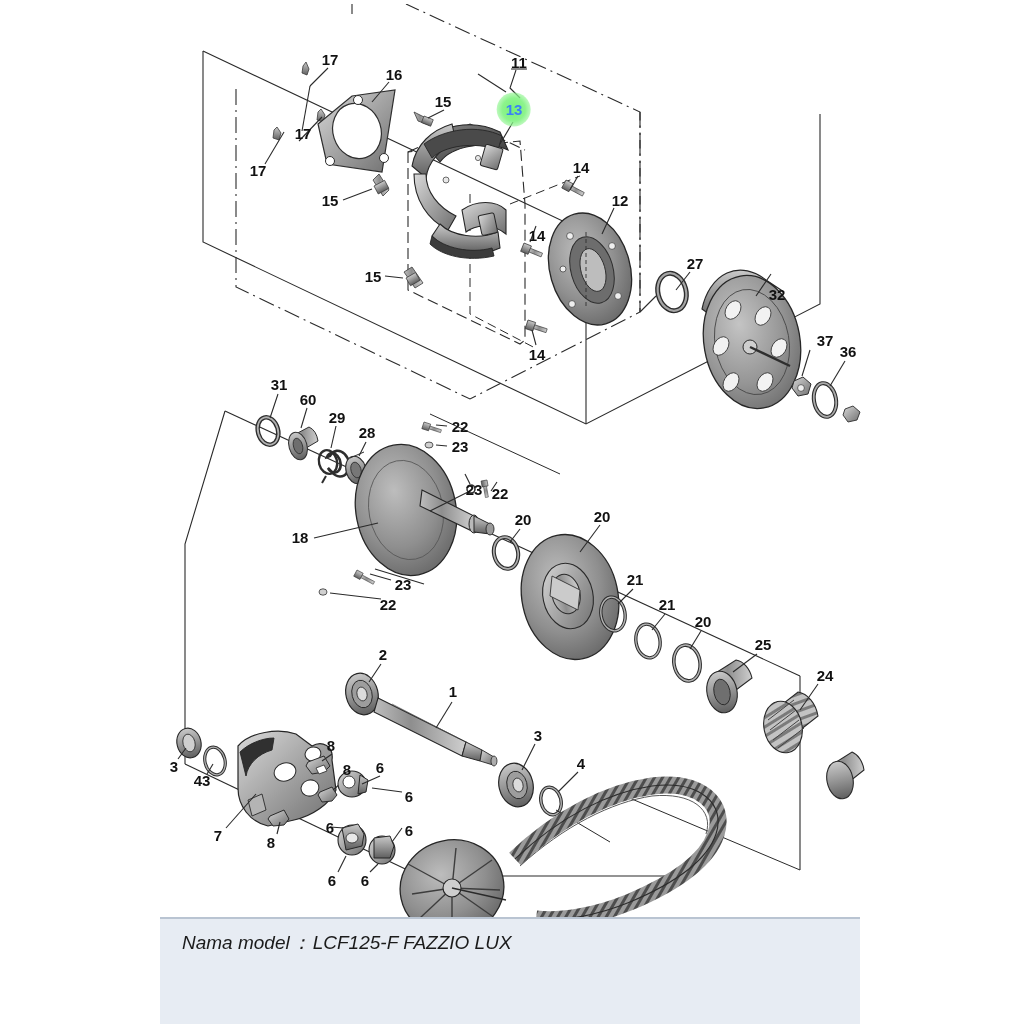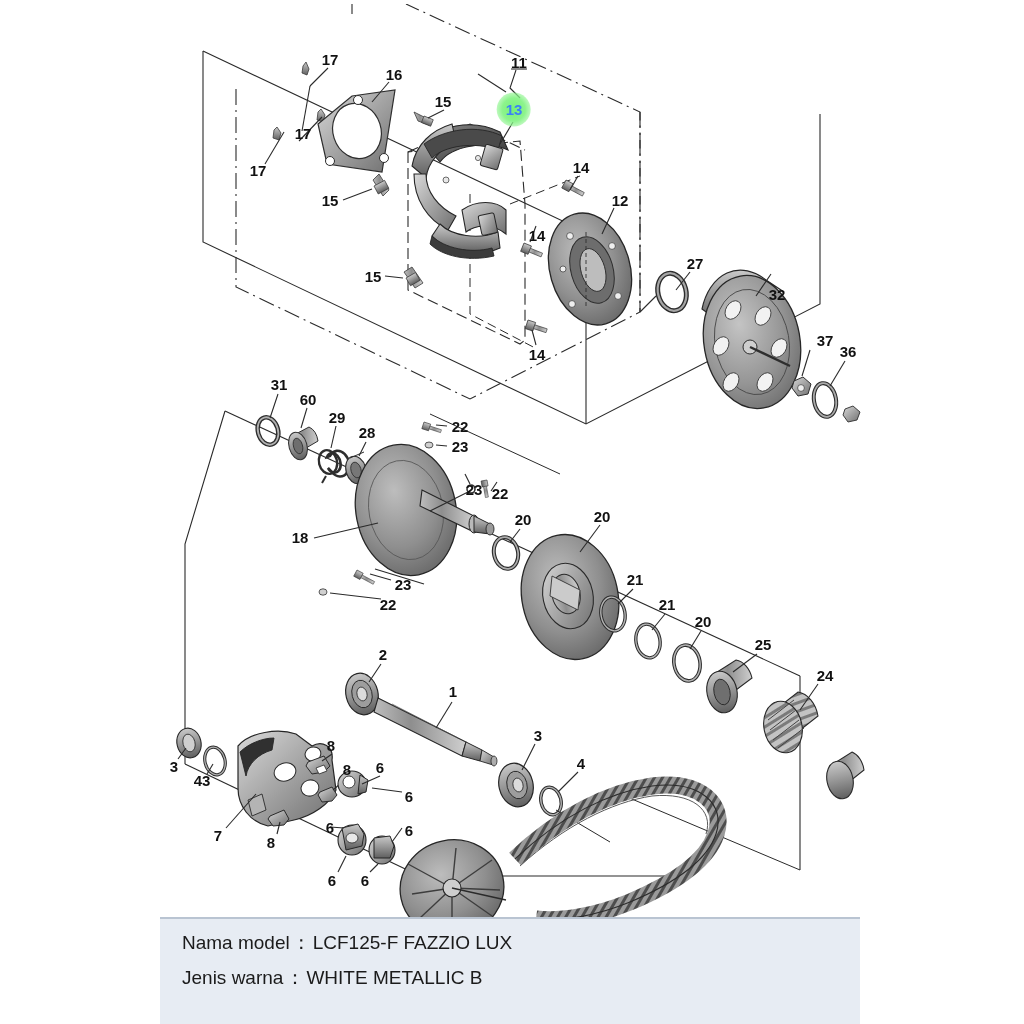--- a/index.html
+++ b/index.html
@@ -74,20 +74,21 @@
   #footer {
     position: absolute;
     left: 160px;
     top: 917px;
     width: 700px;
     height: 107px;
     background: #e7ecf3;
     border-top: 2px solid #b9c4d2;
     box-sizing: border-box;
     padding: 14px 0 0 22px;
+    font-style: italic;
   }
   .footer-line {
     font-family: "Liberation Sans", sans-serif;
     font-size: 19px;
     color: #1b1b1b;
     line-height: 1;
     margin-bottom: 16px;
     white-space: nowrap;
   }
   .footer-line .lbl { }
@@ -612,18 +613,15 @@
         <div class="callout" style="left: 332px; top: 876px;">6</div>
         <div class="callout" style="left: 365px; top: 876px;">6</div>
       </div>
 
   </div>
 
   <div id="footer">
     <div class="footer-line">
       <span class="lbl">Nama model</span><span class="sep">：</span><span class="val">LCF125-F FAZZIO LUX</span>
     </div>
-    <div class="footer-line">
-      <span class="lbl">Jenis warna</span><span class="sep">：</span><span class="val">WHITE METALLIC B</span>
-    </div>
   </div>
 
 </div>
 
 </body></html>

